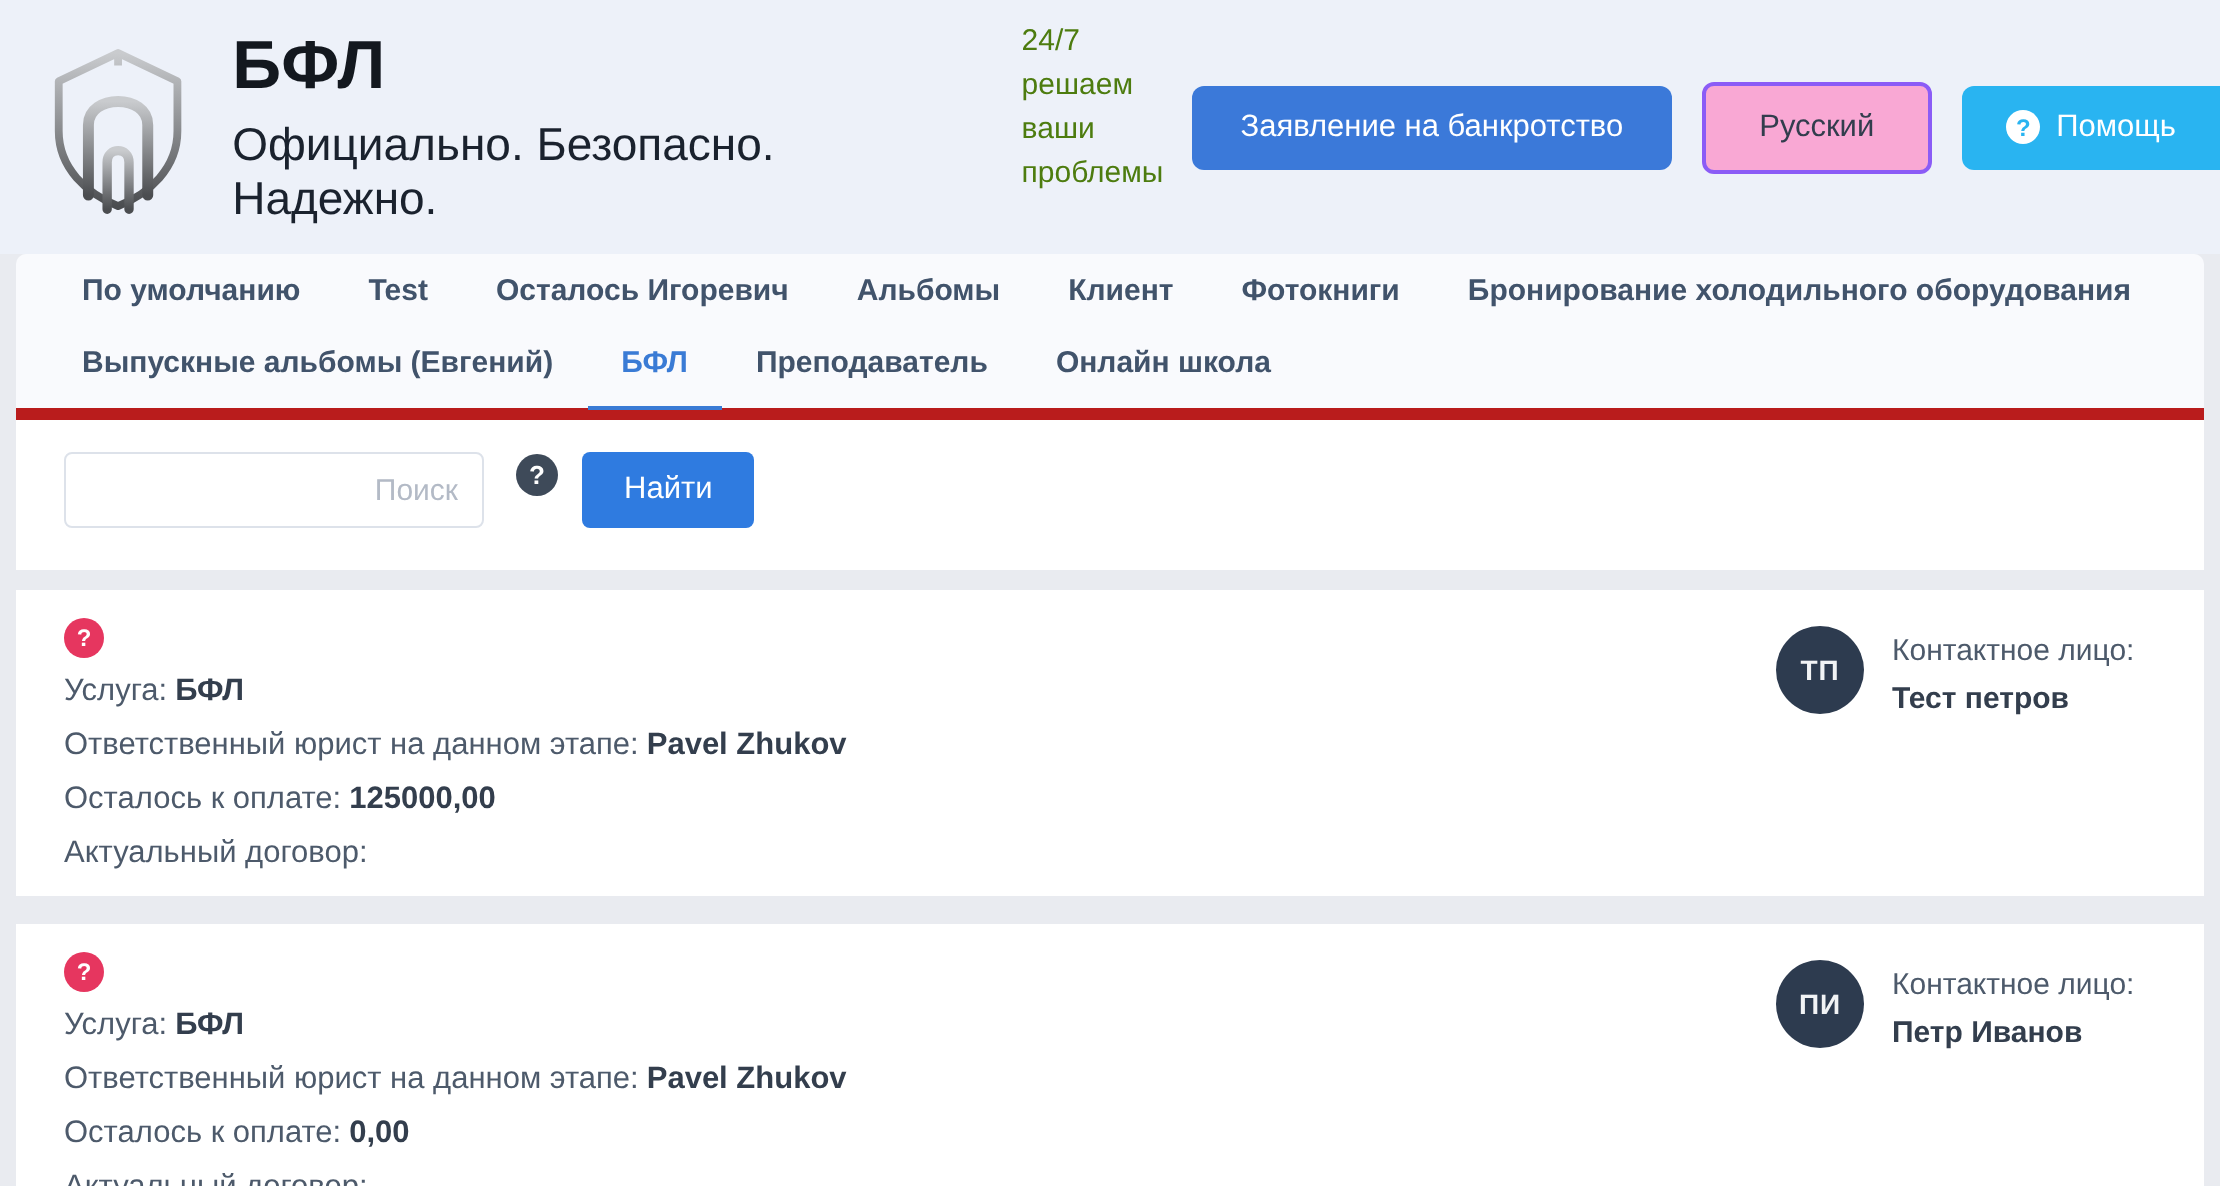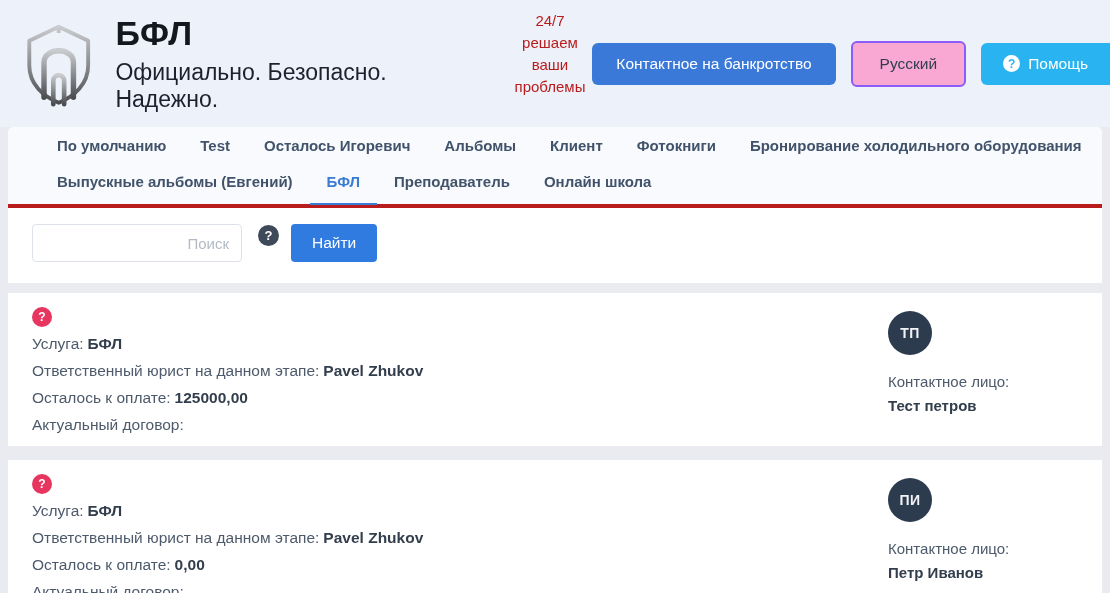--- a/index.html
+++ b/index.html
@@ -8,37 +8,37 @@
     background:#e9ebf0; }
 
   
   .header { background:#edf1f9; height:127px; display:flex; align-items:center; padding:0 0 0 20px; }
   .logo-wrap { display:flex; align-items:center; }
   .logo-svg { width:92px; height:100px; }
   .brand { margin-left:18px; }
   .brand-title { font-size:34px; font-weight:700; color:#13181f; letter-spacing:.5px; }
   .brand-sub { font-size:23px; color:#1a222e; margin-top:6px; }
   .slogan { margin-left:72px; align-self:flex-start; padding-top:10px; width:100px;
-    font-size:15px; line-height:22px; color:#b91c1c;text-align:center; }
+    font-size:15px; line-height:22px; color:#4d7c0f; }
   .hdr-actions { margin-left:auto; display:flex; align-items:center; gap:15px; }
   .btn { border:none; cursor:pointer; font-family:inherit; font-size:15.5px;
     border-radius:6px; padding:12px 24px; white-space:nowrap; }
   .btn-primary { background:#3b79d9; color:#fff; }
   .btn-lang { background:#f9a8d4; color:#323d4d; border:2px solid #8b5cf6; padding:12px 27px; }
   .btn-help { background:#29b4f1; color:#fff; display:flex; align-items:center; gap:8px;
     padding:12px 22px; border-radius:6px 0 0 6px; }
   .help-q { width:17px; height:17px; border-radius:50%; background:#fff; color:#29b4f1;
     font-size:12px; font-weight:700; display:inline-flex; align-items:center; justify-content:center; }
 
   
   .main { margin:0 8px; }
 
   
-  .tabs-panel { background:#f9fafd; border-radius:5px 5px 0 0; border-bottom:4px solid #b91c1c;
-    padding:0 32px; }
+  .tabs-panel { background:#f9fafd; border-radius:5px 5px 0 0; border-bottom:6px solid #b91c1c;
+    padding:0 16px; }
   .tab-row { display:flex; flex-wrap:nowrap; }
   .tab { font-size:15px; font-weight:700; color:#41536b; padding:10px 17px 9px; cursor:pointer;
     white-space:nowrap; }
   .tab-row.second .tab { padding-bottom:13px; }
   .tab.active { color:#3a7bd5; border-bottom:2px solid #3a7bd5; margin-bottom:-1px; }
 
   
   .search-panel { background:#fff; padding:16px 24px 21px; display:flex; align-items:flex-start; }
   .search-input { width:210px; height:38px; border:1px solid #dde2ea; border-radius:4px;
     padding:0 12px; font-size:15px; color:#3a4452; font-family:inherit; background:#fff;text-align:right; }
@@ -51,21 +51,21 @@
 
   
   .card { background:#fff; margin-top:10px; padding:14px 24px 8px; display:flex;
     justify-content:space-between; }
   .card.second { margin-top:14px; padding-bottom:18px; }
   .flag { width:20px; height:20px; border-radius:50%; background:#e6365f; color:#fff;
     font-size:12px; font-weight:700; display:flex; align-items:center; justify-content:center;
     margin-bottom:3px; cursor:pointer; }
   .line { font-size:15.5px; line-height:27px; color:#4d5a6b; }
   .line b { color:#333e4d; margin-left:4px; }
-  .contact { display:flex; align-items:flex-start; gap:14px; padding-top:4px; min-width:190px;flex-direction:column; }
+  .contact { display:flex; align-items:flex-start; gap:14px; padding-top:4px; min-width:190px; }
   .avatar { width:44px; height:44px; border-radius:50%; background:#2d3b4f; color:#f1f3f5;
     font-size:14px; font-weight:700; display:flex; align-items:center; justify-content:center;
     letter-spacing:.5px; }
   .contact-text { font-size:15px; line-height:24px; color:#4d5a6b; padding-top:1px; }
   .contact-text b { color:#333e4d; }
 </style>
 </head>
 <body>
 
 <div class="header">
@@ -83,21 +83,21 @@
     </svg>
     <div class="brand">
       <div class="brand-title">БФЛ</div>
       <div class="brand-sub">Официально. Безопасно. Надежно.</div>
     </div>
   </div>
 
   <div class="slogan">24/7 решаем ваши проблемы</div>
 
   <div class="hdr-actions">
-    <button class="btn btn-primary">Контактное на банкротство</button>
+    <button class="btn btn-primary">Заявление на банкротство</button>
     <button class="btn btn-lang">Русский</button>
     <button class="btn btn-help">
       <span class="help-q">?</span>
       <span>Помощь</span>
     </button>
   </div>
 </div>
 
 <div class="main">
 

